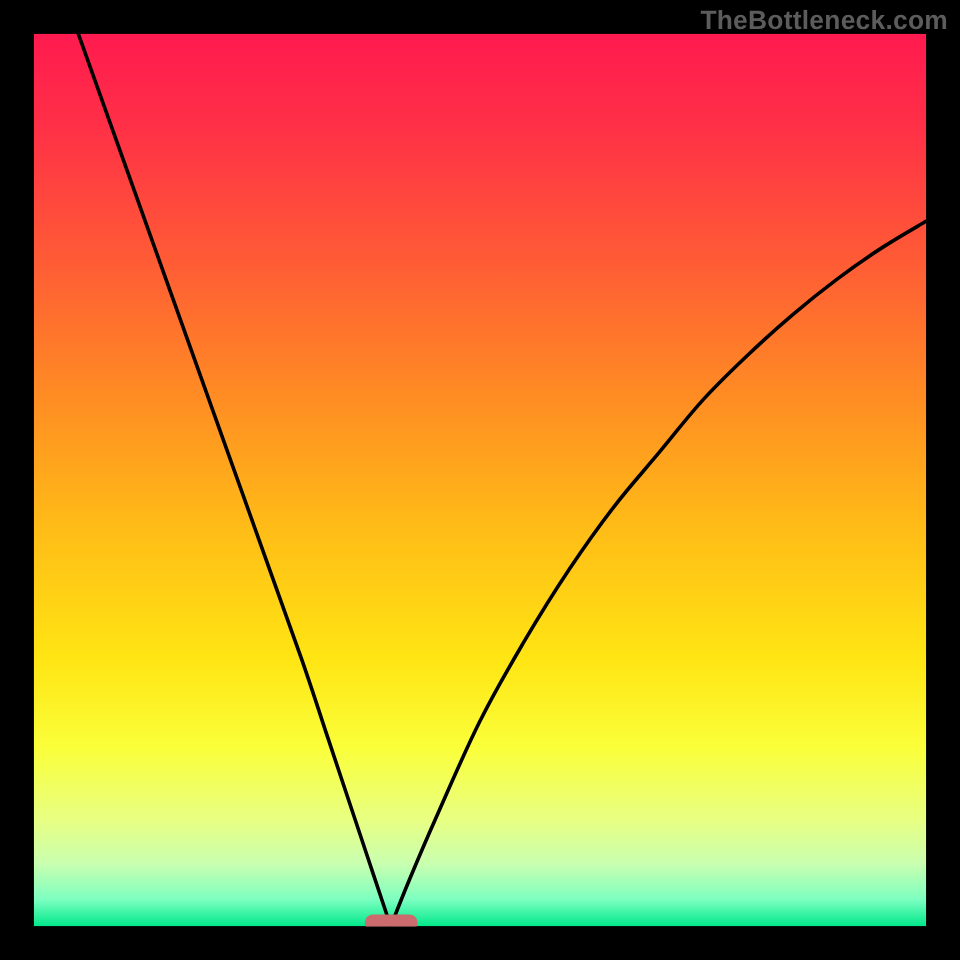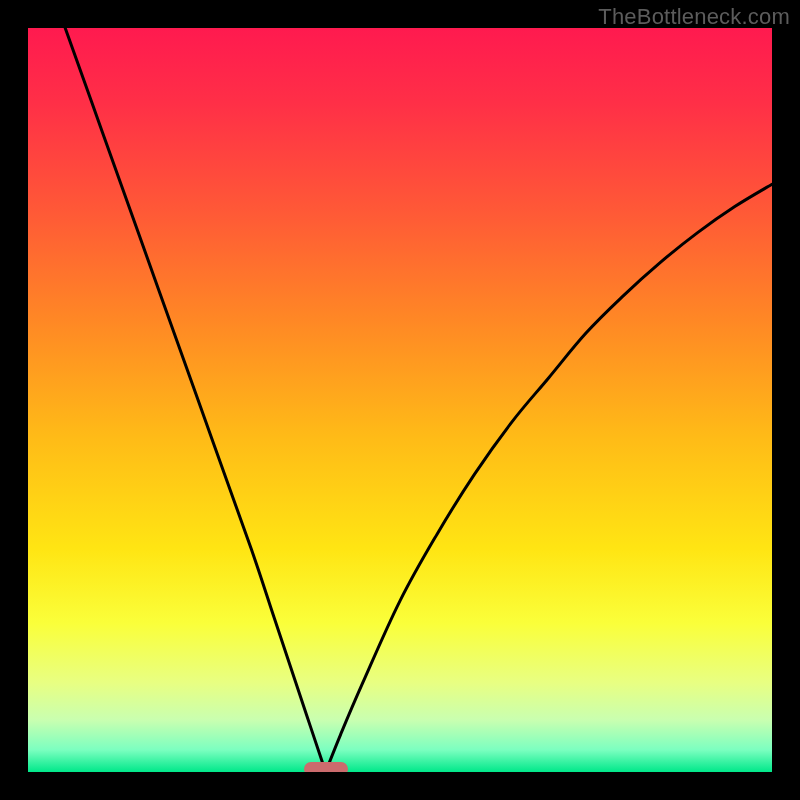--- a/index.html
+++ b/index.html
@@ -33,21 +33,21 @@
     left: 0;
     width: 100%;
     height: 100%;
   }
   .watermark {
     position: absolute;
     top: 4px;
     right: 10px;
     color: #5c5c5c;
     font-size: 22px;
-    font-weight: 400;
+    font-weight: 700;
     letter-spacing: 0.2px;
   }
   svg {
     position: absolute;
     top: 0;
     left: 0;
   }
   .marker {
     position: absolute;
     width: 44px;

